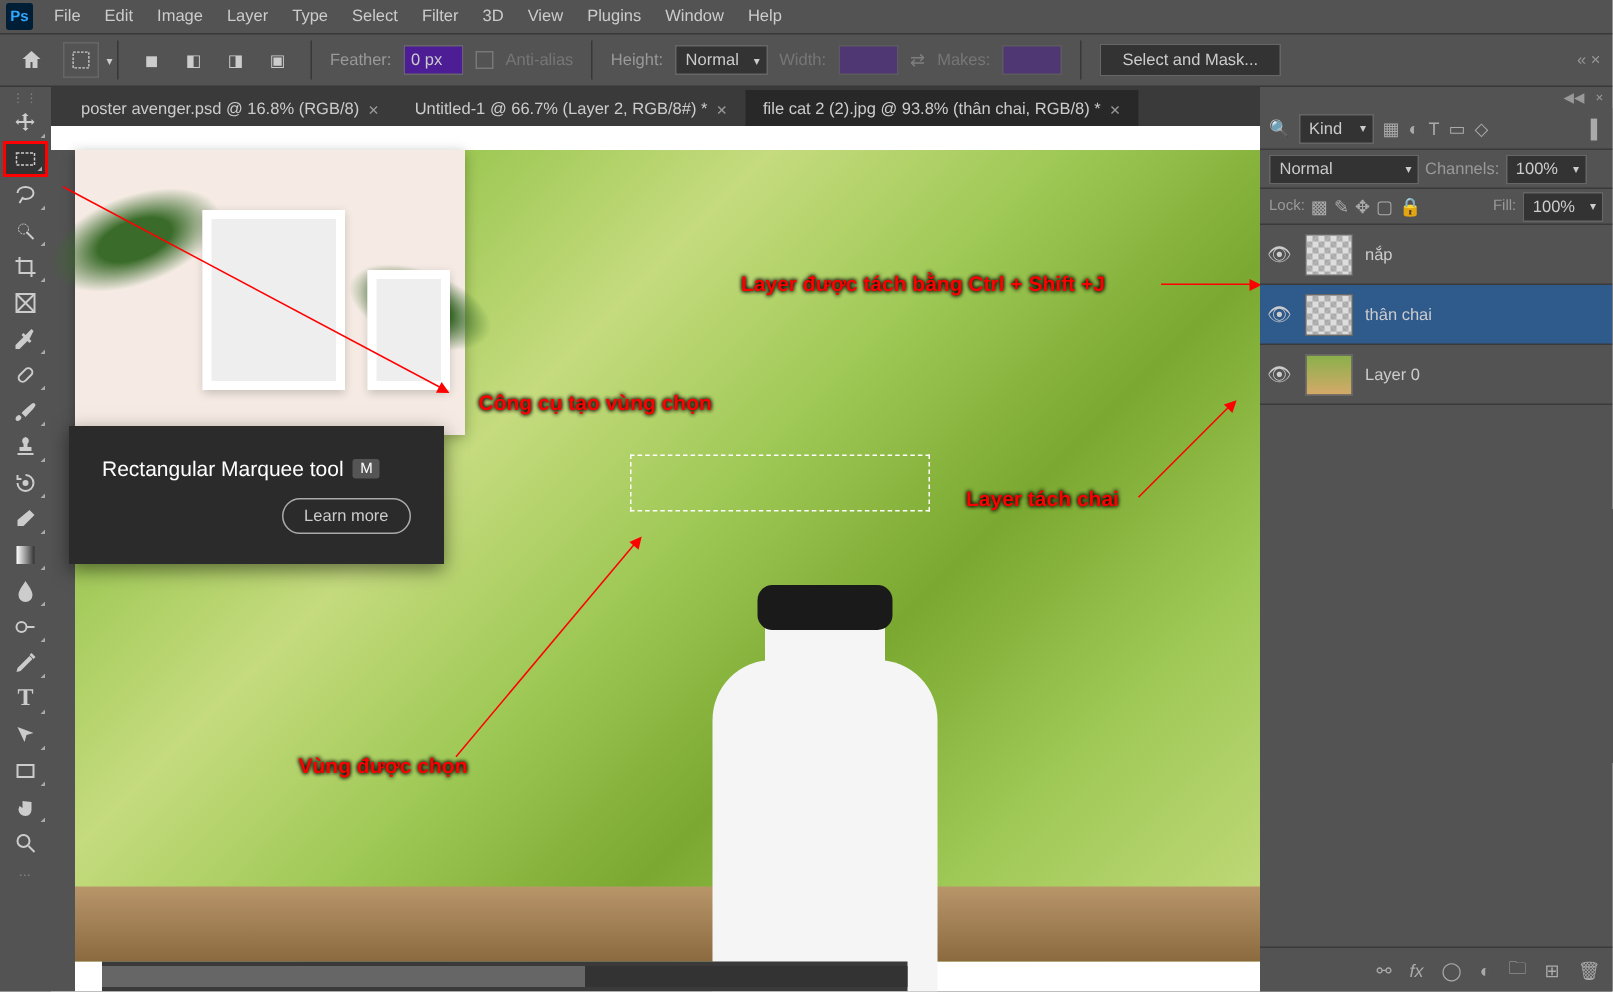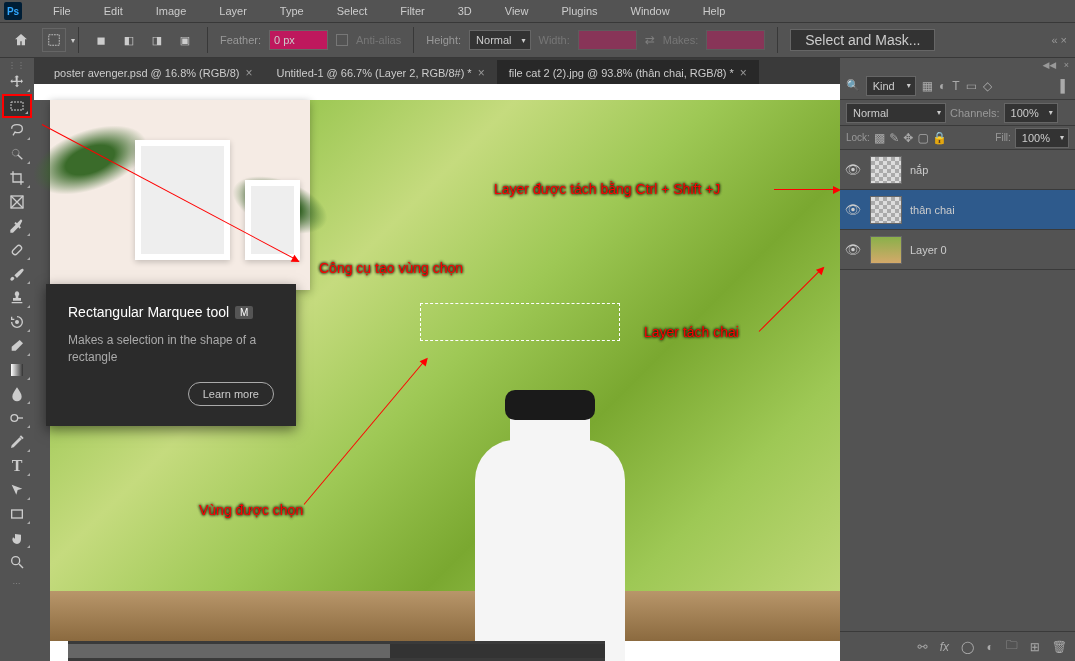--- a/index.html
+++ b/index.html
@@ -1,30 +1,30 @@
 <!DOCTYPE html>
 <html><head>
 <meta charset="utf-8">
 <style>
 *{margin:0;padding:0;box-sizing:border-box;font-family:"Segoe UI",Arial,sans-serif;user-select:none}
 body{width:1075px;height:661px;background:#535353;color:#ccc;font-size:11px;overflow:hidden;position:relative}
-.menubar{height:22px;background:#535353;display:flex;align-items:center;padding-left:4px;gap:17px}
+.menubar{height:22px;background:#535353;display:flex;align-items:center;padding-left:4px;gap:0}
 .menubar .ps{width:18px;height:18px;background:#001e36;color:#31a8ff;display:flex;align-items:center;justify-content:center;font-weight:bold;font-size:10px;border-radius:2px;margin-right:6px}
 .menubar span{padding:3px 8px;cursor:pointer}
 .optbar{height:36px;background:#535353;border-top:1px solid #383838;border-bottom:1px solid #383838;display:flex;align-items:center;padding:0 8px;gap:8px}
 .home-btn{width:26px;height:26px;display:flex;align-items:center;justify-content:center}
 .tool-preset{width:24px;height:24px;border:1px solid #666;display:flex;align-items:center;justify-content:center;position:relative}
 .tool-preset::after{content:"▾";position:absolute;right:-10px;font-size:8px}
 .sep{width:1px;height:26px;background:#383838;margin:0 4px}
 .icon-btn{width:20px;height:20px;display:flex;align-items:center;justify-content:center}
 .lbl{color:#999;font-size:11px}
-.input-num{width:59px;height:20px;background:#be185d;border:1px solid #666;color:#ccc;padding:0 4px;font-size:11px}
+.input-num{width:40px;height:20px;background:#4c1d95;border:1px solid #666;color:#ccc;padding:0 4px;font-size:11px}
 .dropdown{height:20px;background:#333;border:1px solid #666;color:#ccc;padding:0 18px 0 6px;font-size:11px;position:relative;display:flex;align-items:center;min-width:60px}
 .dropdown::after{content:"▾";position:absolute;right:4px;font-size:8px}
-.mask-btn{height:22px;background:#333;border:1px solid #666;color:#ccc;padding:0 14px;font-size:14px}
+.mask-btn{height:22px;background:#333;border:1px solid #666;color:#ccc;padding:0 14px;font-size:11px}
 .main{display:flex;height:603px}
 .toolbar{width:34px;background:#535353;display:flex;flex-direction:column;align-items:center;padding-top:2px;gap:0}
 .toolbar .dots{height:10px;display:flex;align-items:center;justify-content:center;color:#888;font-size:8px;letter-spacing:1px}
 .tool{width:30px;height:24px;display:flex;align-items:center;justify-content:center;position:relative;cursor:pointer}
 .tool.selected{border:2px solid red;background:#333}
 .tool .tri{position:absolute;right:2px;bottom:2px;width:0;height:0;border-left:3px solid transparent;border-bottom:3px solid #aaa}
 .workspace{flex:1;display:flex;flex-direction:column;background:#ffffff}
 .tabbar{height:26px;background:#3a3a3a;display:flex;align-items:flex-end;padding-left:8px}
 .tab{padding:6px 12px 4px;background:#3a3a3a;color:#ccc;font-size:11px;cursor:pointer;display:flex;align-items:center;gap:6px}
 .tab.active{background:#282828}
@@ -38,21 +38,21 @@
 .bottle{position:absolute;left:400px;top:290px;width:200px;height:310px}
 .bottle .body{position:absolute;left:25px;top:50px;width:150px;height:260px;background:#f5f5f5;border-radius:40px 40px 20px 20px}
 .bottle .cap{position:absolute;left:55px;top:0;width:90px;height:30px;background:#1a1a1a;border-radius:10px}
 .bottle .neck{position:absolute;left:60px;top:28px;width:80px;height:30px;background:#f5f5f5}
 .marquee{position:absolute;border:1px dashed #fff;pointer-events:none}
 .tooltip{position:absolute;background:#2b2b2b;padding:20px 22px;width:250px;box-shadow:0 4px 12px rgba(0,0,0,.5)}
 .tooltip h3{color:#fff;font-size:14px;font-weight:normal;margin-bottom:12px;display:flex;align-items:center;gap:6px}
 .tooltip .key{background:#555;padding:1px 5px;border-radius:2px;font-size:10px}
 .tooltip p{color:#aaa;font-size:12px;line-height:1.4;margin-bottom:16px}
 .tooltip .learn{border:1px solid #aaa;border-radius:14px;padding:5px 14px;font-size:11px;float:right;cursor:pointer}
-.anno{position:absolute;color:red;font-weight:normal;font-size:14px;text-shadow:0 0 3px #000,0 0 3px #000}
+.anno{position:absolute;color:red;font-weight:bold;font-size:14px;text-shadow:0 0 3px #000,0 0 3px #000}
 .arrow-line{position:absolute;background:red;height:1px;transform-origin:left center;pointer-events:none}
 .arrow-line::after{content:"";position:absolute;right:-2px;top:-3px;width:0;height:0;border-left:8px solid red;border-top:4px solid transparent;border-bottom:4px solid transparent}
 .overlay-img{position:absolute;background:#f5ebe4;box-shadow:0 2px 8px rgba(0,0,0,.3)}
 .frame{position:absolute;border:6px solid #fff;box-shadow:0 2px 6px rgba(0,0,0,.2);background:#eee}
 .palm{position:absolute;background:radial-gradient(ellipse,#3a6b2a 30%,transparent 70%)}
 .panels{width:235px;background:#535353;display:flex;flex-direction:column}
 .panel-collapse{height:14px;display:flex;align-items:center;justify-content:flex-end;padding-right:6px;gap:4px;color:#999;font-size:9px}
 .panel-tabs{height:28px;background:#3a3a3a;display:flex;align-items:flex-end}
 .panel-tabs span{padding:6px 12px;cursor:pointer;font-size:11px;color:#999}
 .panel-tabs span.active{background:#535353;color:#ccc}
@@ -311,21 +311,20 @@
       <div class="arrow-line" style="left:740px;top:105px;width:65px"></div>
       <div class="arrow-line" style="left:725px;top:247px;width:90px;transform:rotate(-45deg)"></div>
       <div class="arrow-line" style="left:8px;top:40px;width:290px;transform:rotate(28deg)"></div>
       <div class="arrow-line" style="left:270px;top:420px;width:190px;transform:rotate(-50deg)"></div>
 
       <div class="tooltip" style="left:12px;top:200px">
         <h3>
             <span>Rectangular Marquee tool</span>
             <span class="key">M</span>
           </h3>
-        <p>Makes a selection in the shape of a rectangle</p>
         <span class="learn">Learn more</span>
         <div style="clear:both"></div>
       </div>
     </div>
   </div>
 
   <div class="panels">
     <div class="panel-collapse">◀◀ &nbsp; ×</div>
     <div class="panel-body">
       <div class="filter-row">

